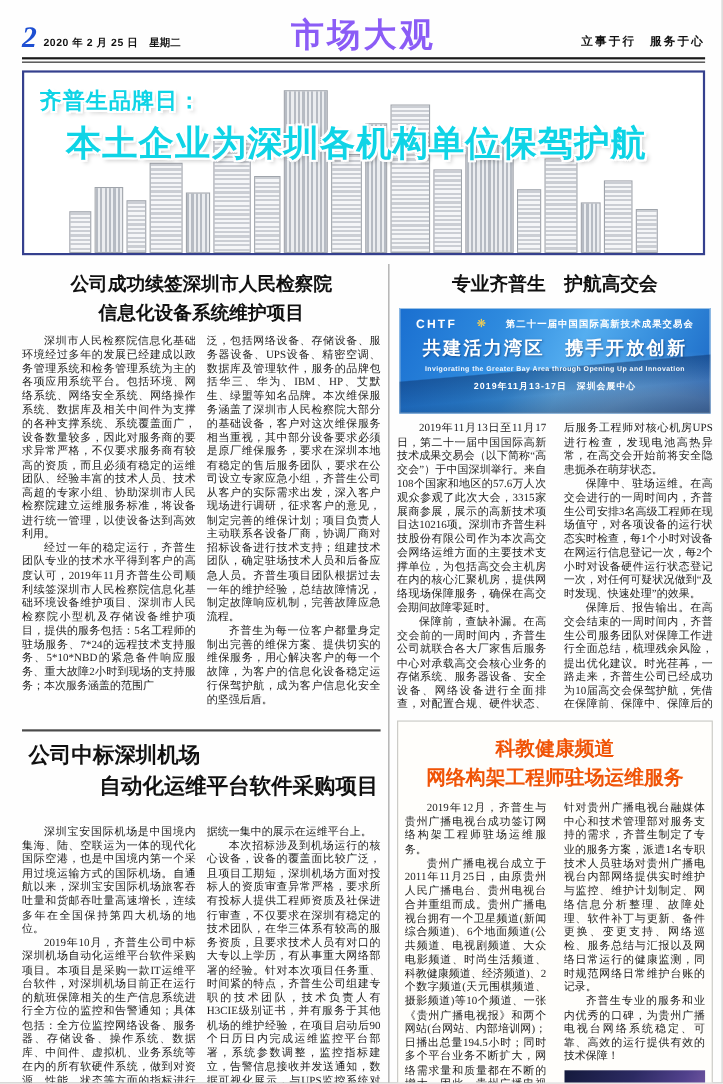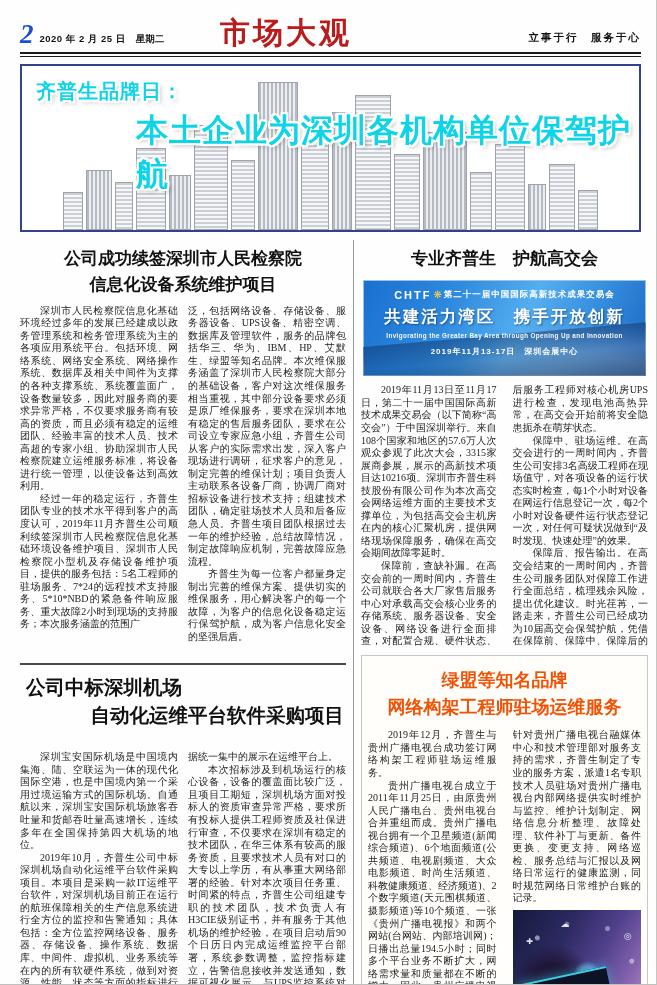--- a/index.html
+++ b/index.html
@@ -13,39 +13,39 @@
   }
   
   .hdr { display:flex; align-items:flex-end; height:34px; }
   .hdr-left { display:flex; align-items:flex-end; width:200px; }
   .pagenum { font-family:"Liberation Serif",serif; font-style:italic; font-weight:bold;
     color:#1e4fd2; font-size:27px; line-height:1; margin-right:6px; }
   .hdate { font-family:"Liberation Sans",sans-serif; font-weight:bold; font-size:9.5px;
     color:#111; letter-spacing:.5px; padding-bottom:2px; }
   .hweek { font-family:"Liberation Sans",sans-serif; font-weight:bold; font-size:9.5px;
     color:#111; padding-bottom:2px; margin-left:10px; }
-  .htitle { flex:1; font-family:Liberation Sans, sans-serif;
-    font-weight:bold; color:#b91c1c; font-size:30px; line-height:1; letter-spacing:3px; }
+  .htitle { flex:1; text-align:center; font-family:Liberation Sans, sans-serif;
+    font-weight:bold; color:#8b5cf6; font-size:30px; line-height:1; letter-spacing:3px; }
   .hslogan { width:200px; text-align:right; font-family:"Liberation Sans",sans-serif;
     font-weight:bold; font-size:10.5px; color:#111; letter-spacing:2px; padding-bottom:3px; }
   .hrule { margin-top:4px; height:5px; border-top:2.5px solid #1a1a1a; border-bottom:1.5px solid #1a1a1a; }
   
   .banner { position:relative; margin-top:7px; height:168px; border:2px solid #35408e;
     background:#ffffff; overflow:hidden; }
   .skyline { position:absolute; left:0; right:0; bottom:0; height:156px;
     display:flex; align-items:flex-end; justify-content:center; gap:3px; opacity:.85; }
   .skyline i { display:block; border:1px solid #8f949d;
     background:repeating-linear-gradient(180deg,#c2c6cd 0 2px,#f4f5f7 2px 4px); }
   .skyline i.d { background:repeating-linear-gradient(90deg,#aab0b9 0 2px,#e8eaee 2px 4px); }
   .bline1, .bline2 { position:relative; z-index:2; font-family:"Liberation Sans",sans-serif;
     font-weight:bold; color:#0fd4e6; letter-spacing:1px;
     text-shadow:-2px -2px 0 #fff, 2px -2px 0 #fff, -2px 2px 0 #fff, 2px 2px 0 #fff,
       0 2px 0 #fff, 2px 0 0 #fff, 0 -2px 0 #fff, -2px 0 0 #fff, 3px 3px 4px rgba(0,0,0,.25); }
   .bline1 { font-size:20px; margin:12px 0 4px 14px; }
-  .bline2 { font-size:32px; margin-left:114px; }
+  .bline2 { font-size:32px; margin-left:38px; }
   
   .main { display:flex; margin-top:8px; }
   .colL { width:327px; }
   .colR { width:295px; margin-left:7px; padding-left:7px; border-left:1px solid #9a9a9a; }
   
   .a-title { font-family:"Liberation Sans",sans-serif; font-weight:bold; color:#111;
     text-align:center; font-size:17px; line-height:1.55; margin:6px 0 6px; }
   .a3-title { font-family:"Liberation Sans",sans-serif; font-weight:bold; color:#111;
     font-size:19.5px; line-height:1.45; margin:8px 0 22px; }
   .a3-title .t1 { display:block; text-align:left; padding-left:6px; }
@@ -68,21 +68,21 @@
   .a3-body { height:276px; }
   .a4-body { height:288px; }
   
   .chtf { position:relative; height:96px; margin:8px 2px 8px;
     background:linear-gradient(115deg,#1a6fd0 0%,#2e8ade 30%,#55aef0 55%,#2f86d8 80%,#1a64c2 100%);
     color:#fff; overflow:hidden; text-align:center; box-shadow:0 0 0 1px #9bc2e6 inset; }
   .chtf:before { content:""; position:absolute; inset:0;
     background:linear-gradient(175deg,transparent 55%,rgba(10,40,90,.45) 56%,rgba(10,40,90,.25) 75%,rgba(5,25,60,.5) 100%),
       radial-gradient(ellipse at 85% 110%,rgba(255,255,255,.35) 0 18%,transparent 45%); }
   .chtf > div { position:relative; z-index:2; }
-  .chtf-top { display:flex; align-items:center; justify-content:center; gap:2px; margin-top:9px;
+  .chtf-top { display:flex; align-items:center; justify-content:center; gap:18px; margin-top:9px;
     font-family:"Liberation Sans",sans-serif; }
   .chtf-logo { font-weight:bold; font-size:11px; letter-spacing:2px; }
   .chtf-mark { color:#ffd24a; font-size:10px; line-height:1; }
   .chtf-sub { font-weight:bold; font-size:8.5px; letter-spacing:1px; }
   .chtf-slogan { font-family:"Liberation Sans",sans-serif; font-weight:bold; font-size:16.5px;
     letter-spacing:2px; margin-top:5px; text-shadow:1px 1px 2px rgba(0,30,80,.5); }
   .chtf-en { font-family:"Liberation Sans",sans-serif; font-weight:bold; font-size:6.3px;
     letter-spacing:.4px; margin-top:4px; opacity:.95; }
   .chtf-date { font-family:"Liberation Sans",sans-serif; font-weight:bold; font-size:8px;
     letter-spacing:1px; margin-top:7px;text-align:center; }
@@ -212,31 +212,32 @@
           <div class="tcol">
               <p class="noind">后服务工程师对核心机房UPS进行检查，发现电池高热异常，在高交会开始前将安全隐患扼杀在萌芽状态。</p>
               <p>保障中、驻场运维。在高交会进行的一周时间内，齐普生公司安排3名高级工程师在现场值守，对各项设备的运行状态实时检查，每1个小时对设备在网运行信息登记一次，每2个小时对设备硬件运行状态登记一次，对任何可疑状况做到“及时发现、快速处理”的效果。</p>
               <p>保障后、报告输出。在高交会结束的一周时间内，齐普生公司服务团队对保障工作进行全面总结，梳理残余风险，提出优化建议。时光荏苒，一路走来，齐普生公司已经成功为10届高交会保驾护航，凭借在保障前、保障中、保障后的专业表现，齐普生公司获得高交会组委会的感谢。</p>
             </div>
         </div>
       </article>
 
       <article class="gbox">
         <h2 class="a4-title">
-          <span>绿盟等知名品牌</span><br>
+          <span>科教健康频道</span><br>
           <span>网络构架工程师驻场运维服务</span>
         </h2>
         <div class="body2 a4-body">
           <div class="tcol">
               <p>2019年12月，齐普生与贵州广播电视台成功签订网络构架工程师驻场运维服务。</p>
               <p>贵州广播电视台成立于2011年11月25日，由原贵州人民广播电台、贵州电视台合并重组而成。贵州广播电视台拥有一个卫星频道(新闻综合频道)、6个地面频道(公共频道、电视剧频道、大众电影频道、时尚生活频道、科教健康频道、经济频道)、2个数字频道(天元围棋频道、摄影频道)等10个频道、一张《贵州广播电视报》和两个网站(台网站、内部培训网)；日播出总量194.5小时；同时多个平台业务不断扩大，网络需求量和质量都在不断的增大。因此，贵州广播电视台网络设备系统的正常运营与否，基础承载硬件的工作稳定与否，将直接影响贵州广播电视台作为主流媒体推介贵州、宣传贵州的外宣活动工作的正常展开。</p>
             </div>
           <div class="tcol">
             <div>
                 <p class="noind">针对贵州广播电视台融媒体中心和技术管理部对服务支持的需求，齐普生制定了专业的服务方案，派遣1名专职技术人员驻场对贵州广播电视台内部网络提供实时维护与监控、维护计划制定、网络信息分析整理、故障处理、软件补丁与更新、备件更换、变更支持、网络巡检、服务总结与汇报以及网络日常运行的健康监测，同时规范网络日常维护台账的记录。</p>
+                <p>齐普生专业的服务和业内优秀的口碑，为贵州广播电视台网络系统稳定、可靠、高效的运行提供有效的技术保障！</p>
               </div>
             <div class="photo">
                 <span class="picon">☁</span>
                 <span class="picon">✚</span>
                 <span class="picon">◎</span>
               </div>
           </div>
         </div>
       </article>
     </div>

